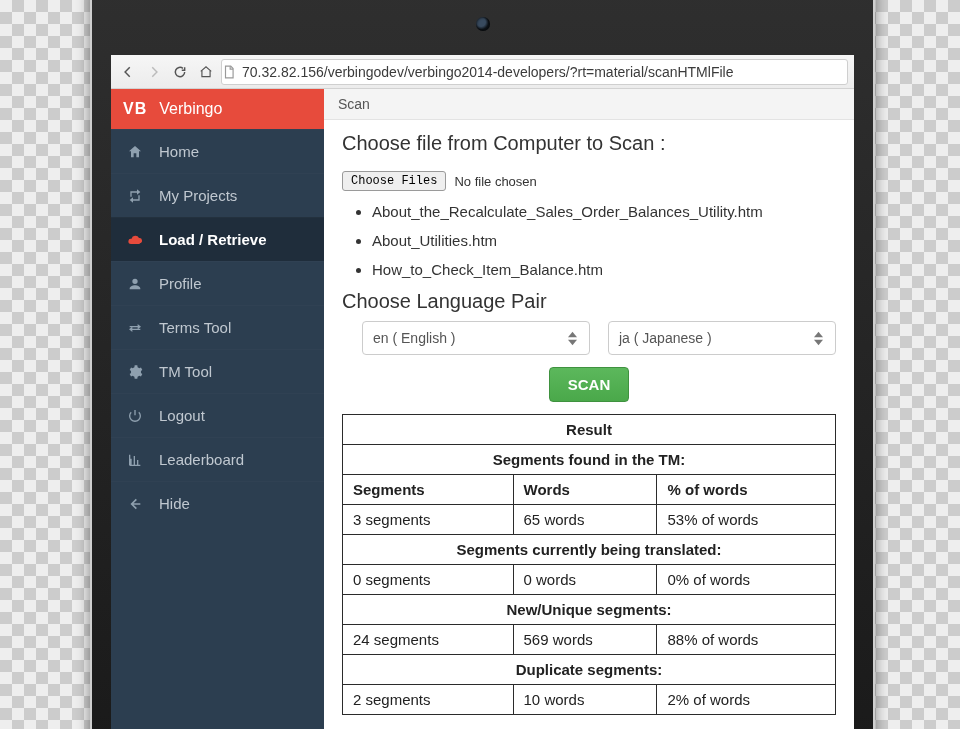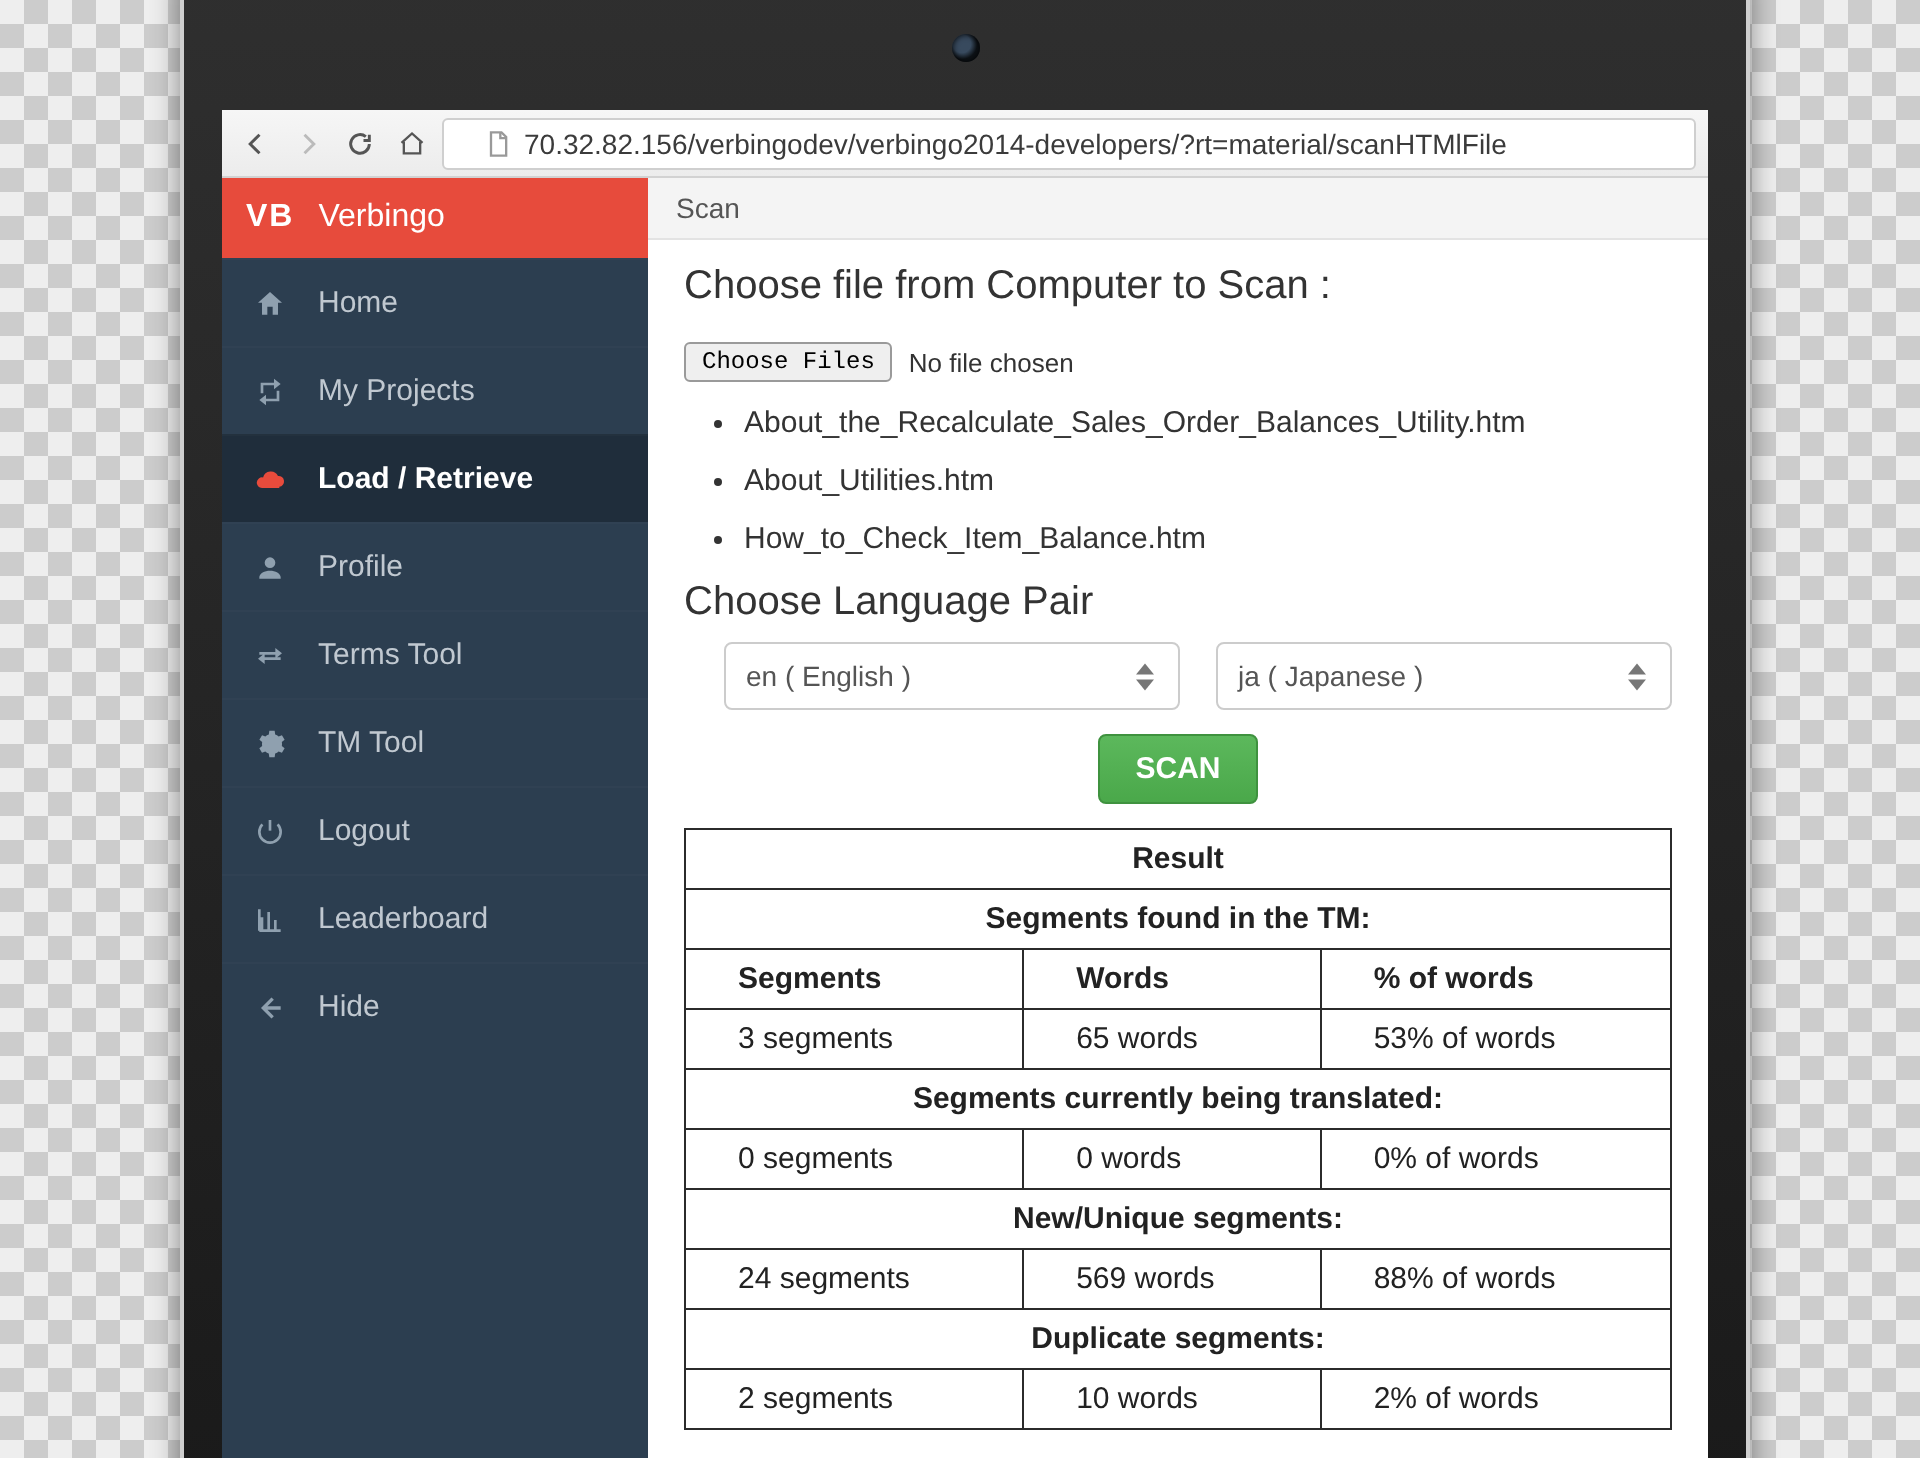--- a/index.html
+++ b/index.html
@@ -61,21 +61,21 @@
   }
   .nav-btn.disabled { color:#bbb; }
   .nav-btn svg { width:14px; height:14px; }
   .addr-wrap {
     flex:1;
     display:flex; align-items:center;
     background:#fff;
     border:1px solid #cfcfcf;
     border-radius:3px;
     height:26px;
-    padding:0 20px;
+    padding:0 0;
     gap:6px;
     color:#444;
     overflow:hidden;
   }
   .addr-wrap .page-icon { width:14px; height:14px; flex:0 0 auto; color:#999; }
   .addr-text { font-size:14px; white-space:nowrap; color:#3b3b3b; }
   
   .app {
     display:flex;
     position:absolute;
@@ -186,21 +186,21 @@
     font-weight:600;
     cursor:pointer;
   }
   table.result {
     width:100%;
     border-collapse:collapse;
     font-size:15px;
   }
   table.result th, table.result td {
     border:1px solid #2b2b2b;
-    padding:6px 26px;
+    padding:6px 10px;
     text-align:left;
   }
   table.result .section-row td { font-weight:700;text-align:center; }
   table.result .head-row th {
     text-align:center; font-weight:700;
   }
   table.result .col-head td { font-weight:700; }
   .back-btn {
     margin-top:22px;
     display:inline-block;

